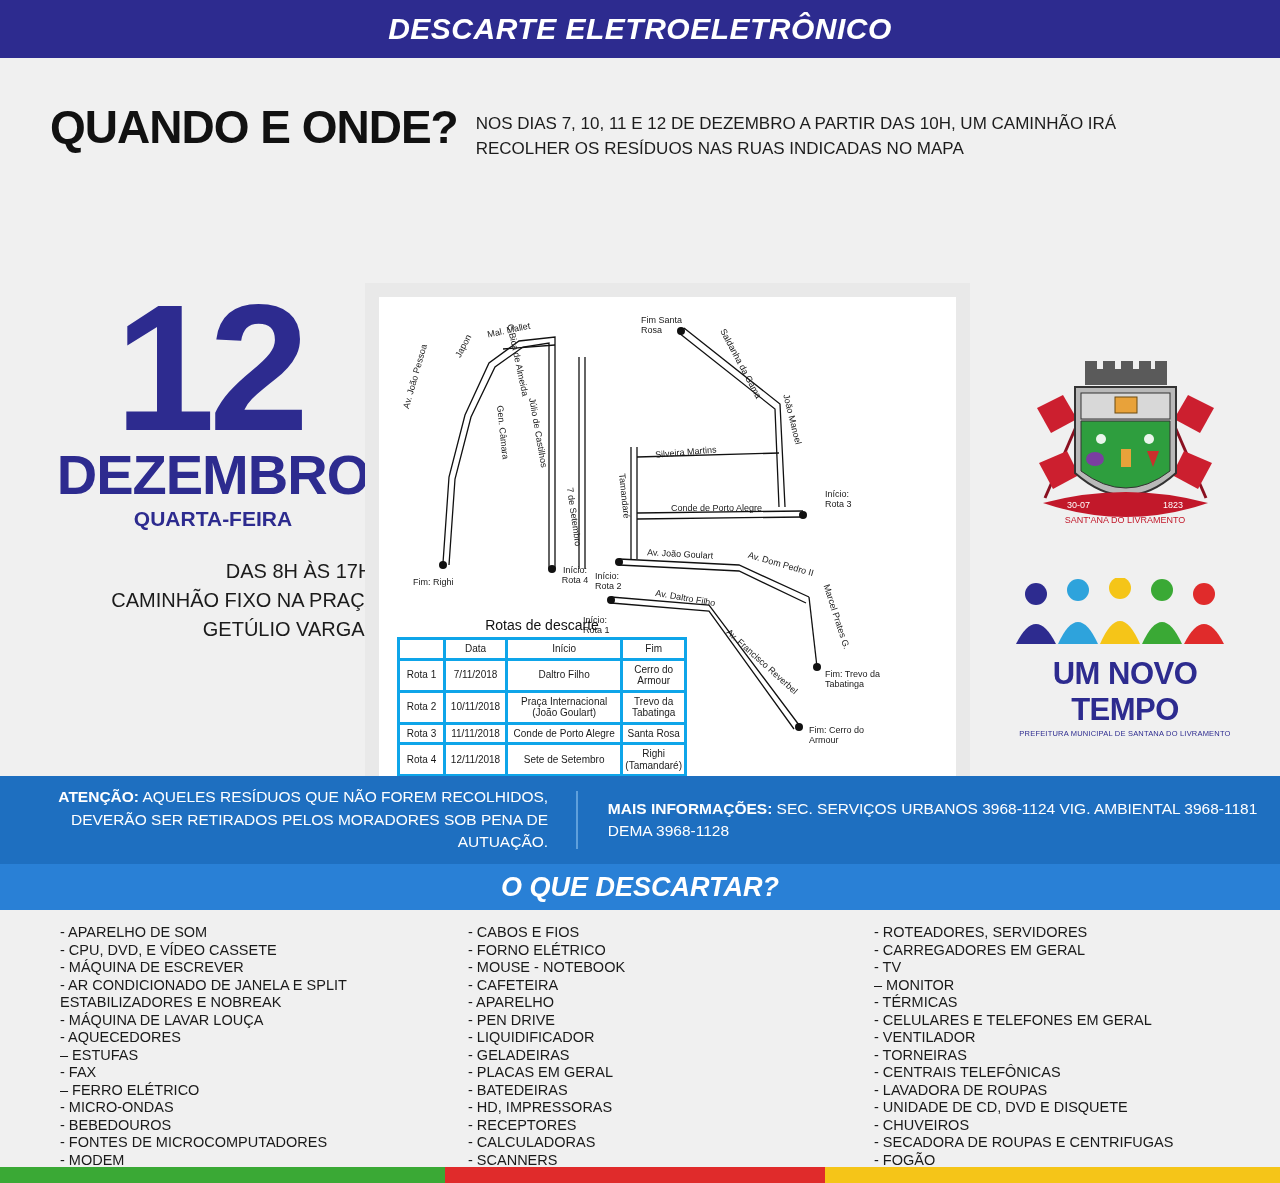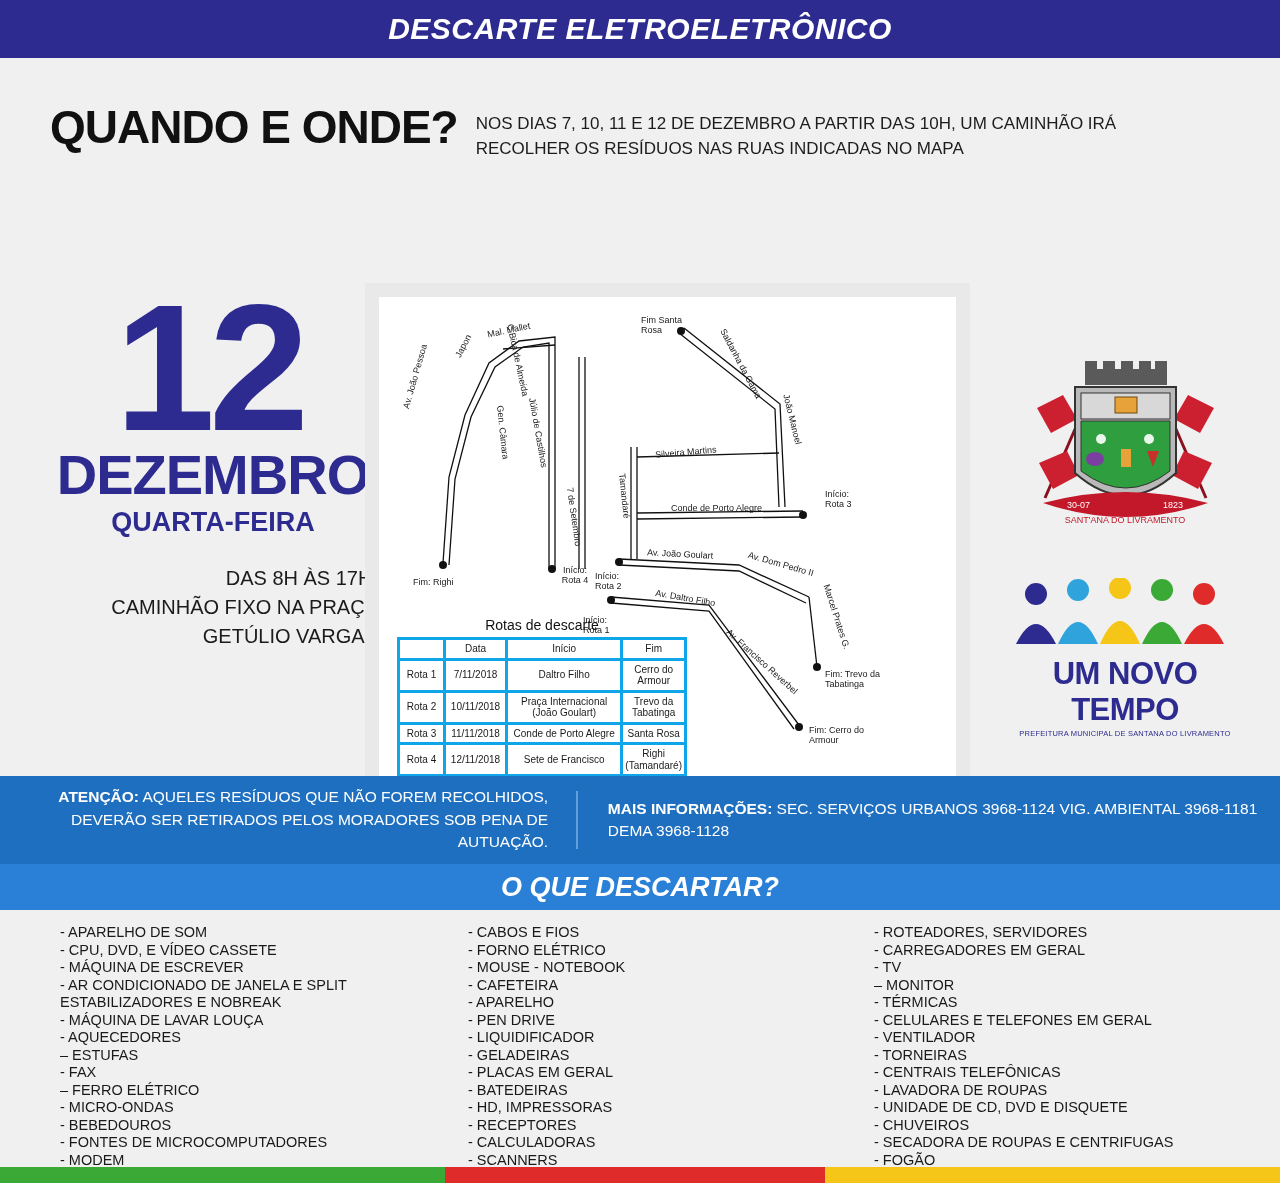--- a/index.html
+++ b/index.html
@@ -57,21 +57,21 @@
     font-weight:bold; color:#2d2b8f;
     letter-spacing:-6px;
     text-align:center;
     margin-left:-8px;
   }
   .month {
     font-size:56px; font-weight:bold; color:#2d2b8f;
     letter-spacing:-1px; text-align:center; margin-top:4px;
   }
   .weekday {
-    font-size:27px; font-weight:bold; color:#2d2b8f;
+    font-size:21px; font-weight:bold; color:#2d2b8f;
     text-align:center; letter-spacing:0px;
   }
   .hours {
     margin-top:26px;
     font-size:20px; line-height:1.45; color:#1b1b1b;
     text-align:right;
   }
   .hours .l1 { display:block; }
   
   .map-wrap {
@@ -301,21 +301,21 @@
             </tr>
             <tr>
               <td>Rota 3</td>
               <td>11/11/2018</td>
               <td>Conde de Porto Alegre</td>
               <td>Santa Rosa</td>
             </tr>
             <tr>
               <td>Rota 4</td>
               <td>12/11/2018</td>
-              <td>Sete de Francisco</td>
+              <td>Sete de Setembro</td>
               <td>Righi (Tamandaré)</td>
             </tr>
           </tbody>
         </table>
       </div>
     </div>
   </div>
 
   <div class="crest">
     <svg viewBox="0 0 205 200" width="205" height="200">

